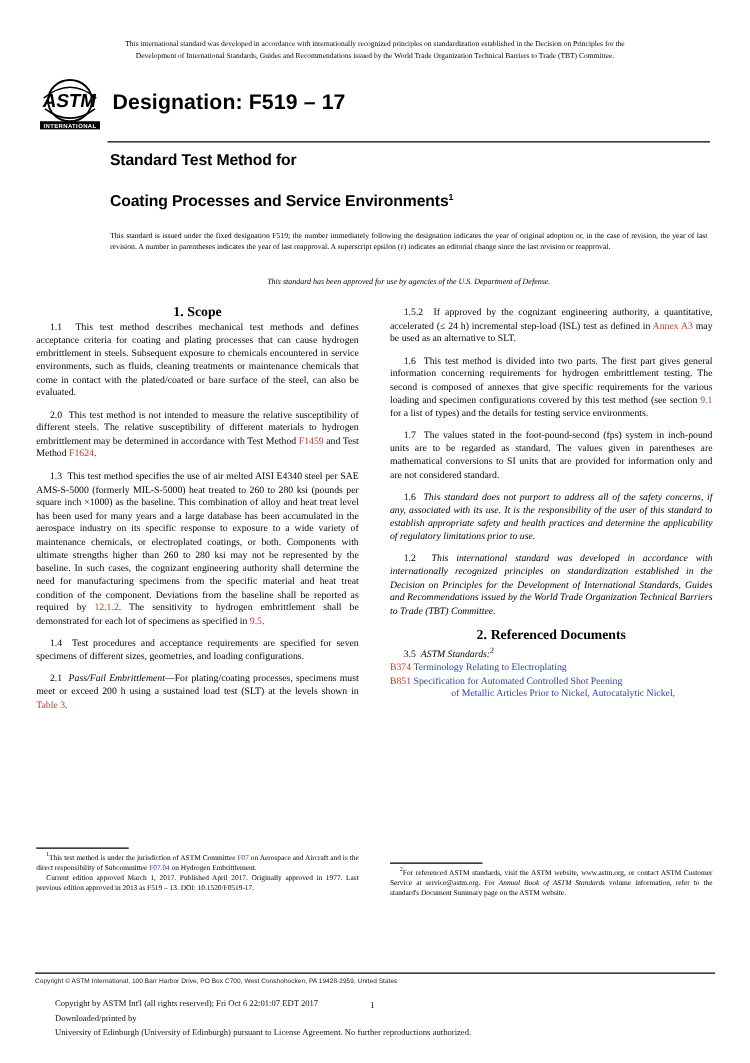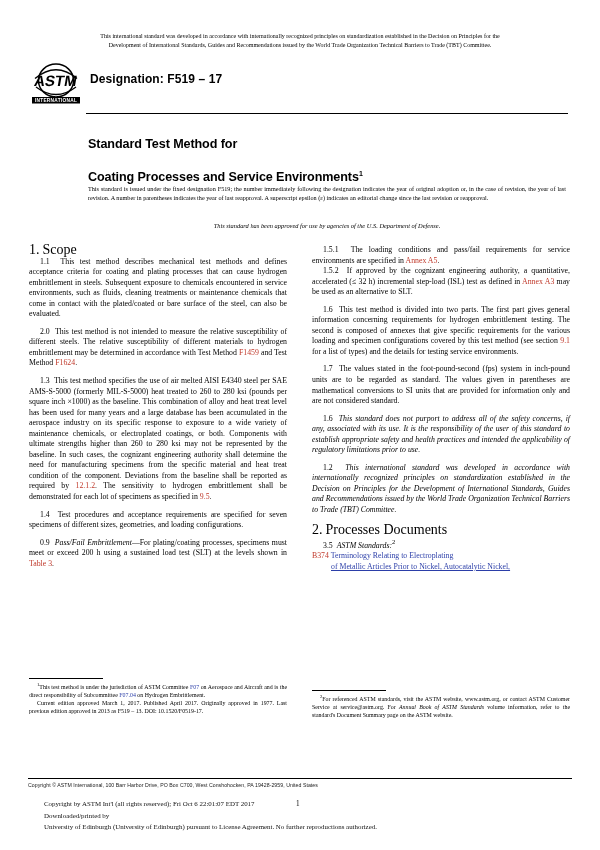--- a/index.html
+++ b/index.html
@@ -48,38 +48,38 @@
     left: 0; top: 0;
     width: 56px;
     height: 44px;
   }
   .designation {
     position: absolute;
     left: 62px;
     top: 10px;
     font-family: "Liberation Sans", sans-serif;
     font-weight: bold;
-    font-size: 12px;
+    font-size: 17px;
     letter-spacing: 0.1px;
   }
 
   .rule-main {
     position: absolute;
     left: 86px;
     top: 113px;
     width: 482px;
     height: 1.2px;
     background: #000;
   }
 
   
   .title-block {
     position: absolute;
     left: 88px;
-    top: 136px;
+    top: 120px;
     width: 480px;
     font-family: "Liberation Sans", sans-serif;
     font-weight: bold;
     font-size: 12.6px;
     line-height: 16.3px;
     letter-spacing: -0.1px;
   }
   .title-block sup {
     font-size: 7px;
     vertical-align: super;
@@ -112,24 +112,24 @@
     top: 245px;
     width: 258px;
     font-size: 7.8px;
     line-height: 10.55px;
     text-align: justify;
   }
   .col-left { left: 29px; }
   .col-right { left: 312px; }
 
   .sec-head {
-    font-weight: normal;
-    font-size: 14px;
+    font-weight: bold;
+    font-size: 11px;
     margin: 0 0 1px 0;
-    text-align: left;
+    text-align: center;
   }
   .sec-head .num { margin-right: 3px; }
 
   p.para {
     margin: 0;
     text-indent: 11px;
     text-align: justify;
   }
   p.para.gap { margin-top: 7px; }
 
@@ -145,22 +145,21 @@
     text-indent: -11px;
     text-align: left;
   }
   .ref-item .code { color: #c0392b; }
   .ref-item .rtitle { color: #2b3ea8; }
   .ref-sub {
     margin: 0;
     padding-left: 19px;
     text-indent: 0;
     color: #2b3ea8;
-    text-align: left;
-    text-decoration: underline;
+    text-align: center;
   }
 
   
   .fn {
     position: absolute;
     width: 258px;
     font-size: 5.9px;
     line-height: 8.0px;
     text-align: justify;
   }
@@ -261,61 +260,62 @@
 
     <p class="para gap">
       <span>1.3</span>&nbsp;&nbsp;<span>This test method specifies the use of air melted AISI E4340 steel per SAE AMS-S-5000 (formerly MIL-S-5000) heat treated to 260 to 280 ksi (pounds per square inch ×1000) as the baseline. This combination of alloy and heat treat level has been used for many years and a large database has been accumulated in the aerospace industry on its specific response to exposure to a wide variety of maintenance chemicals, or electroplated coatings, or both. Components with ultimate strengths higher than 260 to 280 ksi may not be represented by the baseline. In such cases, the cognizant engineering authority shall determine the need for manufacturing specimens from the specific material and heat treat condition of the component. Deviations from the baseline shall be reported as required by </span><span class="lnk">12.1.2</span><span>. The sensitivity to hydrogen embrittlement shall be demonstrated for each lot of specimens as specified in </span><span class="lnk">9.5</span><span>.</span>
     </p>
 
     <p class="para gap">
       <span>1.4</span>&nbsp;&nbsp;<span>Test procedures and acceptance requirements are specified for seven specimens of different sizes, geometries, and loading configurations.</span>
     </p>
 
     <p class="para gap">
-      <span>0.9</span>&nbsp;&nbsp;<span class="ital">Pass/Fail Embrittlement</span><span>—For plating/coating processes, specimens must meet or exceed 200 h using a sustained load test (SLT) at the levels shown in </span><span class="lnk">Table 3</span><span>.</span>
+      <span>2.1</span>&nbsp;&nbsp;<span class="ital">Pass/Fail Embrittlement</span><span>—For plating/coating processes, specimens must meet or exceed 200 h using a sustained load test (SLT) at the levels shown in </span><span class="lnk">Table 3</span><span>.</span>
     </p>
   </div>
 
   <div class="col col-right">
 
+
     <p class="para">
-      <span>1.5.1</span>&nbsp;&nbsp;<span>The loading conditions and pass/fail requirements for service environments are specified in </span><span class="lnk">Annex A5</span><span>.</span>
-    </p>
-
-    <p class="para">
-      <span>1.5.2</span>&nbsp;&nbsp;<span>If approved by the cognizant engineering authority, a quantitative, accelerated (≤ 32 h) incremental step-load (ISL) test as defined in </span><span class="lnk">Annex A3</span><span> may be used as an alternative to SLT.</span>
+      <span>1.5.2</span>&nbsp;&nbsp;<span>If approved by the cognizant engineering authority, a quantitative, accelerated (≤ 24 h) incremental step-load (ISL) test as defined in </span><span class="lnk">Annex A3</span><span> may be used as an alternative to SLT.</span>
     </p>
 
     <p class="para gap">
       <span>1.6</span>&nbsp;&nbsp;<span>This test method is divided into two parts. The first part gives general information concerning requirements for hydrogen embrittlement testing. The second is composed of annexes that give specific requirements for the various loading and specimen configurations covered by this test method (see section </span><span class="lnk">9.1</span><span> for a list of types) and the details for testing service environments.</span>
     </p>
 
     <p class="para gap">
       <span>1.7</span>&nbsp;&nbsp;<span>The values stated in the foot-pound-second (fps) system in inch-pound units are to be regarded as standard. The values given in parentheses are mathematical conversions to SI units that are provided for information only and are not considered standard.</span>
     </p>
 
     <p class="para gap ital">
-      <span class="bld">1.6</span>&nbsp;&nbsp;<span>This standard does not purport to address all of the safety concerns, if any, associated with its use. It is the responsibility of the user of this standard to establish appropriate safety and health practices and intended the applicability of regulatory limitations prior to use.</span>
+      <span class="bld">1.6</span>&nbsp;&nbsp;<span>This standard does not purport to address all of the safety concerns, if any, associated with its use. It is the responsibility of the user of this standard to establish appropriate safety and health practices and determine the applicability of regulatory limitations prior to use.</span>
     </p>
 
     <p class="para gap ital">
       <span class="bld">1.2</span>&nbsp;&nbsp;<span>This international standard was developed in accordance with internationally recognized principles on standardization established in the Decision on Principles for the Development of International Standards, Guides and Recommendations issued by the World Trade Organization Technical Barriers to Trade (TBT) Committee.</span>
     </p>
 
     <div class="sec-head" style="margin-top:9px;">
-      <span class="num">2.</span><span>Processes Documents</span>
+      <span class="num">2.</span><span>Referenced Documents</span>
     </div>
 
     <p class="para" style="margin-top:2px;">
       <span>3.5</span>&nbsp;&nbsp;<span class="ital">ASTM Standards:</span><sup>2</sup>
     </p>
 
     <p class="ref-item">
       <span class="code">B374</span>
       <span class="rtitle">Terminology Relating to Electroplating</span>
+    </p>
+    <p class="ref-item">
+      <span class="code">B851</span>
+      <span class="rtitle">Specification for Automated Controlled Shot Peening</span>
     </p>
     <p class="ref-sub">of Metallic Articles Prior to Nickel, Autocatalytic Nickel,</p>
   </div>
 
   <div class="fn fn-left">
     <div class="fn-rule"></div>
     <p><sup>1</sup><span>This test method is under the jurisdiction of ASTM Committee </span><span class="lnk-blue">F07</span><span> on Aerospace and Aircraft and is the direct responsibility of Subcommittee </span><span class="lnk-blue">F07.04</span><span> on Hydrogen Embrittlement.</span></p>
     <p>Current edition approved March 1, 2017. Published April 2017. Originally approved in 1977. Last previous edition approved in 2013 as F519 – 13. DOI: 10.1520/F0519-17.</p>
   </div>
 

